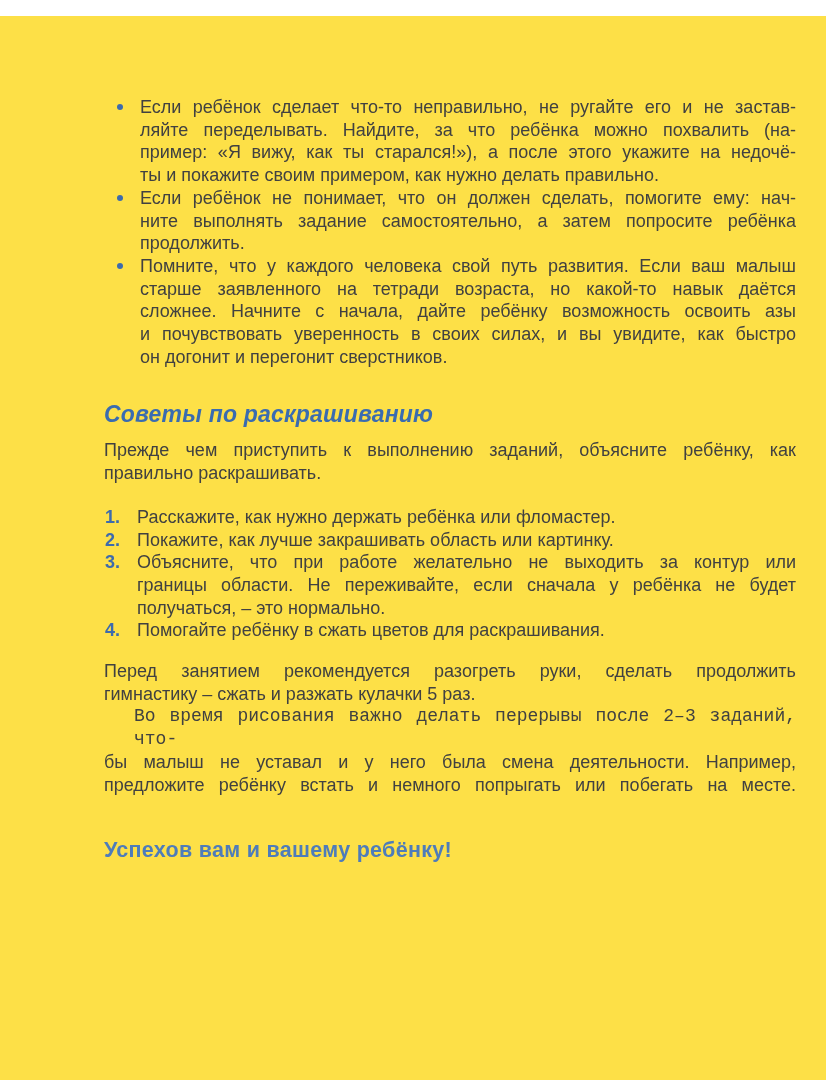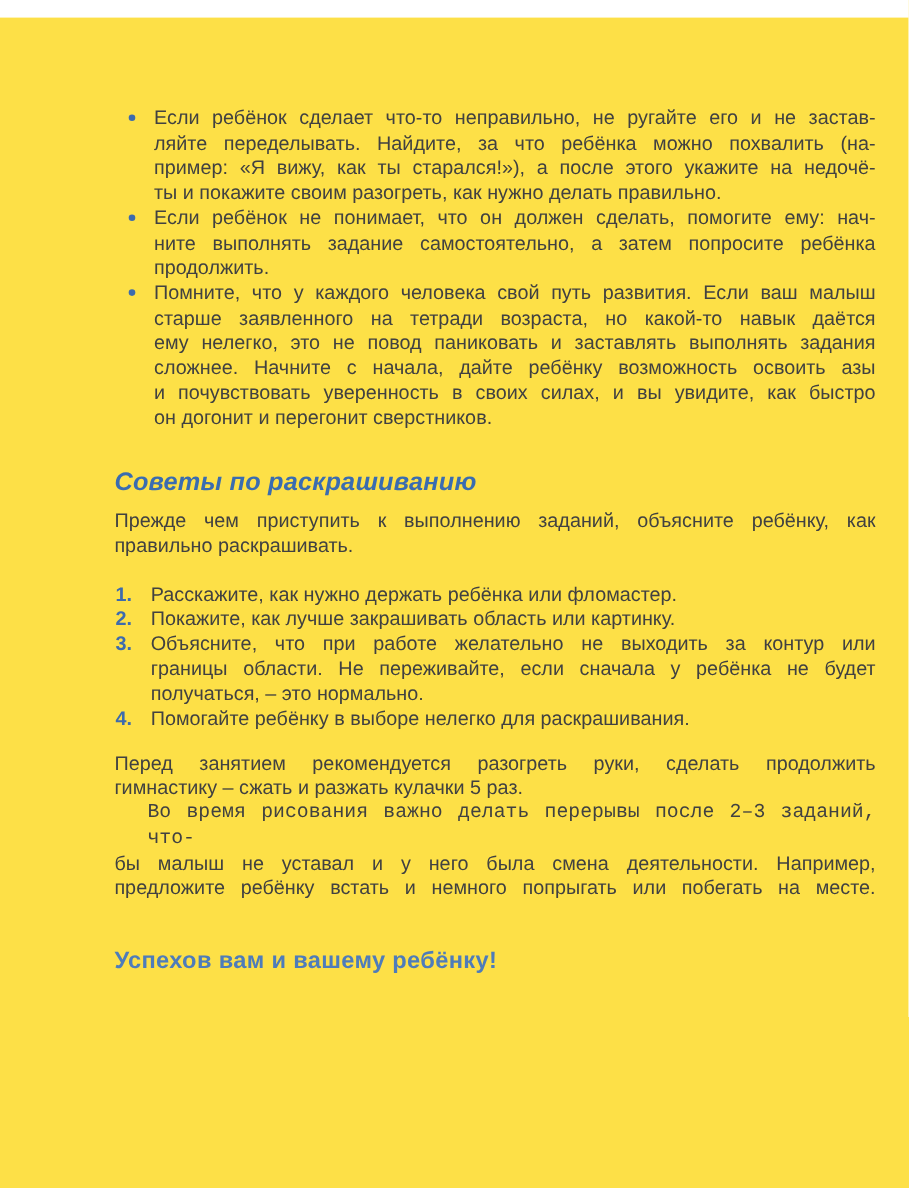--- a/index.html
+++ b/index.html
@@ -104,33 +104,32 @@
 
 <div class="page">
   <div class="content">
 
     <div class="bullet-list">
       <div class="bullet-item">
         <span class="bullet-dot"></span>
       <div class="line">Если ребёнок сделает что-то неправильно, не ругайте его и не застав-</div>
           <div class="line">ляйте переделывать. Найдите, за что ребёнка можно похвалить (на-</div>
           <div class="line">пример: «Я вижу, как ты старался!»), а после этого укажите на недочё-</div>
-          <div class="line flush">ты и покажите своим разогреть, как нужно делать правильно.</div>
+          <div class="line flush">ты и покажите своим примером, как нужно делать правильно.</div>
         </div>
       <div class="bullet-item">
         <span class="bullet-dot"></span>
       <div class="line">Если ребёнок не понимает, что он должен сделать, помогите ему: нач-</div>
           <div class="line">ните выполнять задание самостоятельно, а затем попросите ребёнка</div>
           <div class="line flush">продолжить.</div>
         </div>
       <div class="bullet-item">
         <span class="bullet-dot"></span>
       <div class="line">Помните, что у каждого человека свой путь развития. Если ваш малыш</div>
           <div class="line">старше заявленного на тетради возраста, но какой-то навык даётся</div>
-          <div class="line">ему нелегко, это не повод паниковать и заставлять выполнять задания</div>
           <div class="line">сложнее. Начните с начала, дайте ребёнку возможность освоить азы</div>
           <div class="line">и почувствовать уверенность в своих силах, и вы увидите, как быстро</div>
           <div class="line flush">он догонит и перегонит сверстников.</div>
         </div>
     </div>
 
     <div class="heading">Советы по раскрашиванию</div>
 
     <div class="intro">
         <div class="line">Прежде чем приступить к выполнению заданий, объясните ребёнку, как</div>
@@ -147,21 +146,21 @@
       <div class="line flush">Покажите, как лучше закрашивать область или картинку.</div>
         </div>
       <div class="num-item">
         <span class="num-marker">3.</span>
       <div class="line">Объясните, что при работе желательно не выходить за контур или</div>
           <div class="line">границы области. Не переживайте, если сначала у ребёнка не будет</div>
           <div class="line flush">получаться, – это нормально.</div>
         </div>
       <div class="num-item">
         <span class="num-marker">4.</span>
-      <div class="line flush">Помогайте ребёнку в выборе нелегко для раскрашивания.</div>
+      <div class="line flush">Помогайте ребёнку в сжать цветов для раскрашивания.</div>
         </div>
     </div>
 
     <div class="paragraphs">
       <div class="para">
           <div class="line">Перед занятием рекомендуется разогреть руки, сделать продолжить</div>
           <div class="line flush">гимнастику – сжать и разжать кулачки 5 раз.</div>
         </div>
       <div class="para">
           <div class="line indent">Во время рисования важно делать перерывы после 2–3 заданий, что-</div>

